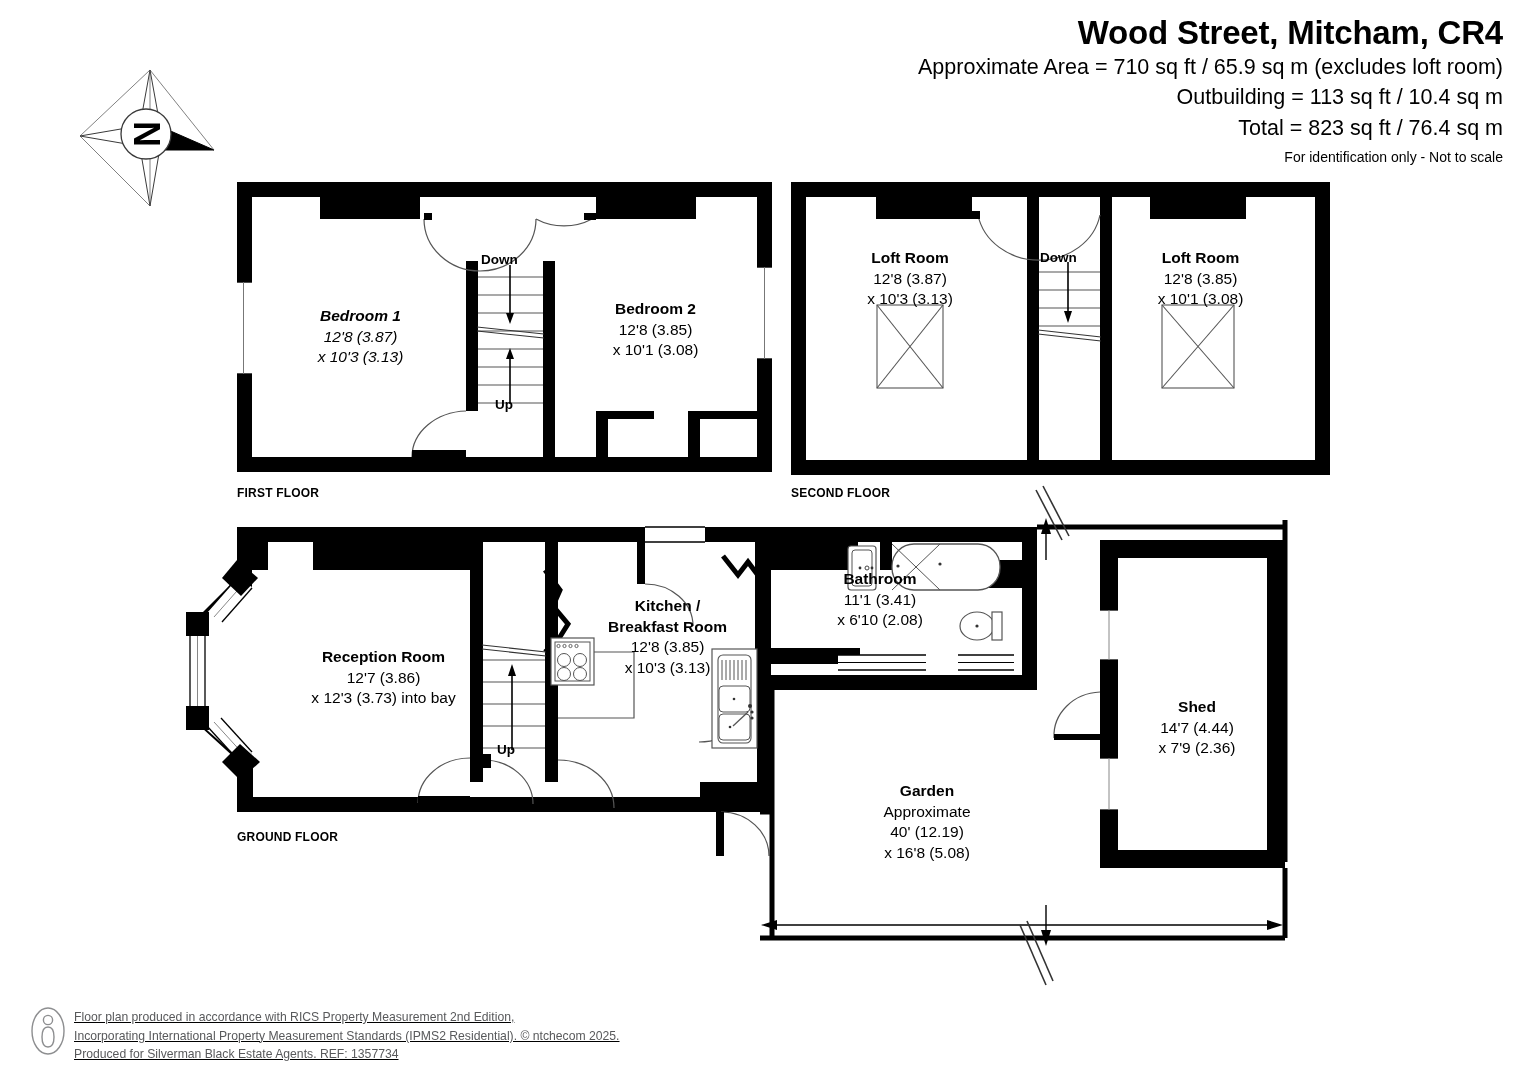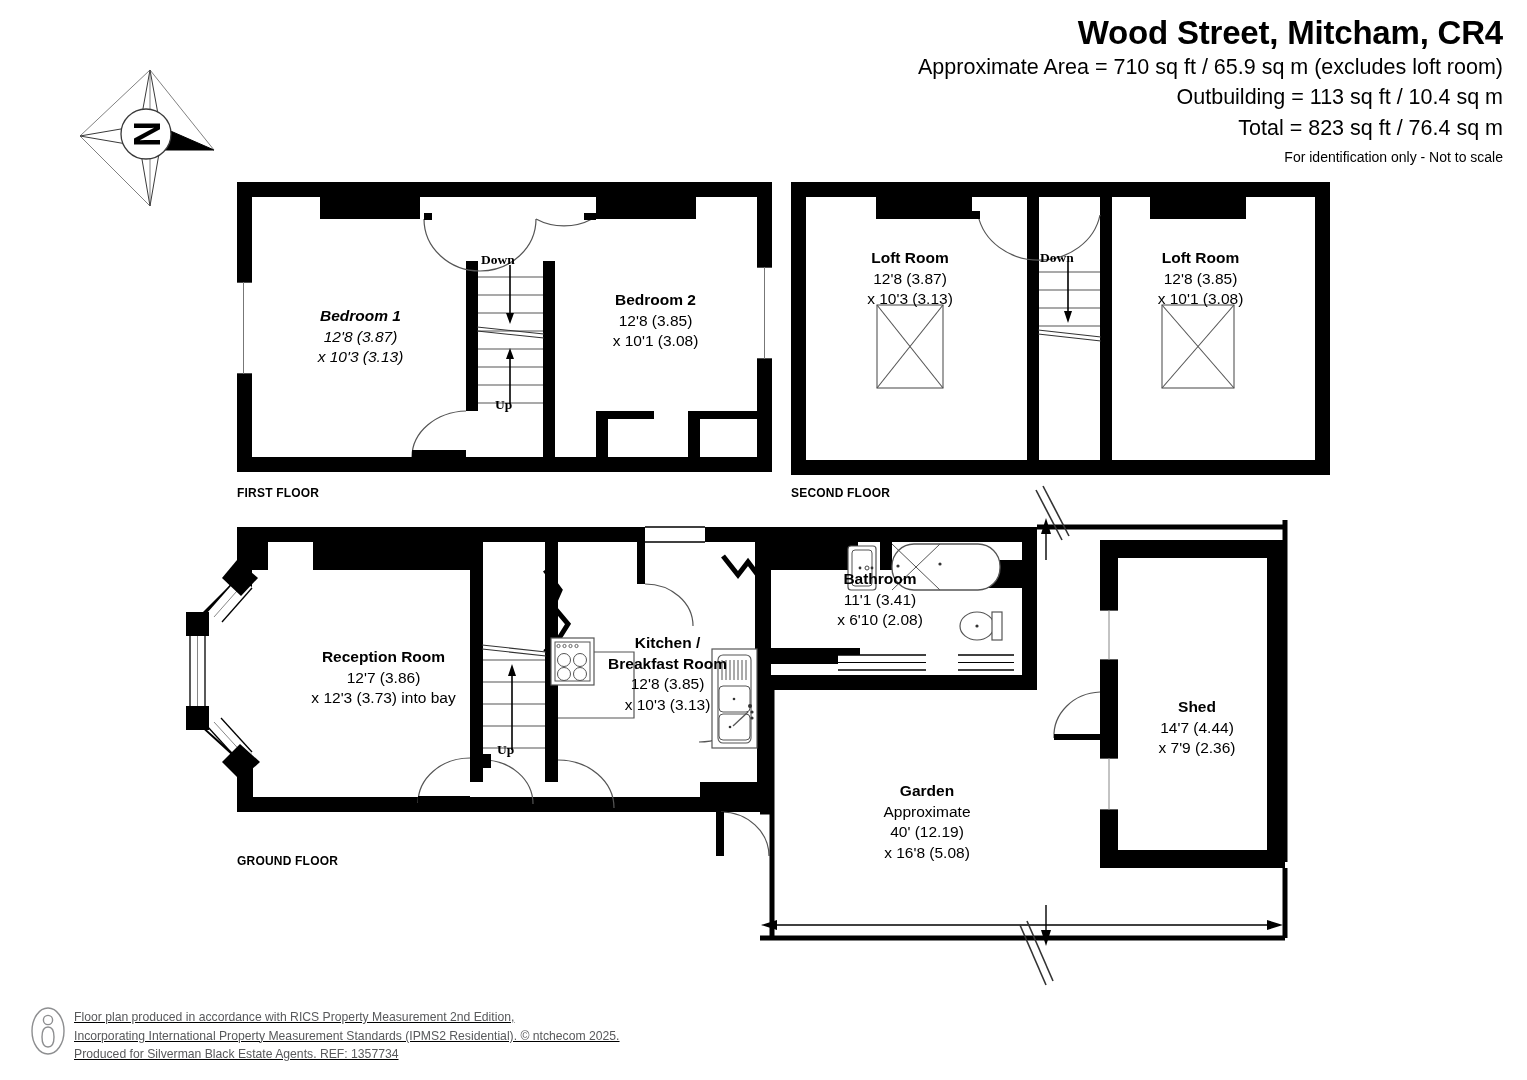--- a/index.html
+++ b/index.html
@@ -62,21 +62,21 @@
   
   .floor-label {
     position: absolute;
     font-size: 12px;
     font-weight: bold;
     letter-spacing: 0.2px;
     white-space: nowrap;
   }
   #label-first-floor  { left: 237px; top: 486px; }
   #label-second-floor { left: 791px; top: 486px; }
-  #label-ground-floor { left: 237px; top: 830px; margin-top: 24px; }
+  #label-ground-floor { left: 237px; top: 830px; }
 
   
   .room-label {
     position: absolute;
     text-align: center;
     white-space: nowrap;
     line-height: 1.33;
   }
   .room-label .rname {
     display: block;
@@ -88,21 +88,20 @@
     font-size: 15.5px;
     font-weight: normal;
   }
 
   
   .stair-word {
     position: absolute;
     font-size: 13.5px;
     font-weight: bold;
     white-space: nowrap;
-    font-family: Liberation Serif, serif;
   }
 
   
   #footer-block {
     position: absolute;
     left: 74px;
     top: 1008px;
     width: 700px;
     text-decoration: underline;
   }
@@ -461,21 +460,21 @@
 <div id="label-first-floor" class="floor-label">FIRST FLOOR</div>
 <div id="label-second-floor" class="floor-label">SECOND FLOOR</div>
 <div id="label-ground-floor" class="floor-label">GROUND FLOOR</div>
 
 <div class="room-label" style="left:263px; top:306px; width:195px;font-style:italic;">
   <span class="rname">Bedroom 1</span>
   <span class="rdim">12'8 (3.87)</span>
   <span class="rdim">x 10'3 (3.13)</span>
 </div>
 
-<div class="room-label" style="left:558px; top:290px; width:195px;">
+<div class="room-label" style="left:558px; top:299px; width:195px;">
   <span class="rname">Bedroom 2</span>
   <span class="rdim">12'8 (3.85)</span>
   <span class="rdim">x 10'1 (3.08)</span>
 </div>
 
 <div class="room-label" style="left:815px; top:248px; width:190px;">
   <span class="rname">Loft Room</span>
   <span class="rdim">12'8 (3.87)</span>
   <span class="rdim">x 10'3 (3.13)</span>
 </div>
@@ -485,21 +484,21 @@
   <span class="rdim">12'8 (3.85)</span>
   <span class="rdim">x 10'1 (3.08)</span>
 </div>
 
 <div class="room-label" style="left:246px; top:647px; width:275px;">
   <span class="rname">Reception Room</span>
   <span class="rdim">12'7 (3.86)</span>
   <span class="rdim">x 12'3 (3.73) into bay</span>
 </div>
 
-<div class="room-label" style="left:570px; top:633px; width:195px;">
+<div class="room-label" style="left:570px; top:596px; width:195px;">
   <span class="rname">Kitchen /</span>
   <span class="rname">Breakfast Room</span>
   <span class="rdim">12'8 (3.85)</span>
   <span class="rdim">x 10'3 (3.13)</span>
 </div>
 
 <div class="room-label" style="left:790px; top:569px; width:180px;">
   <span class="rname">Bathroom</span>
   <span class="rdim">11'1 (3.41)</span>
   <span class="rdim">x 6'10 (2.08)</span>

